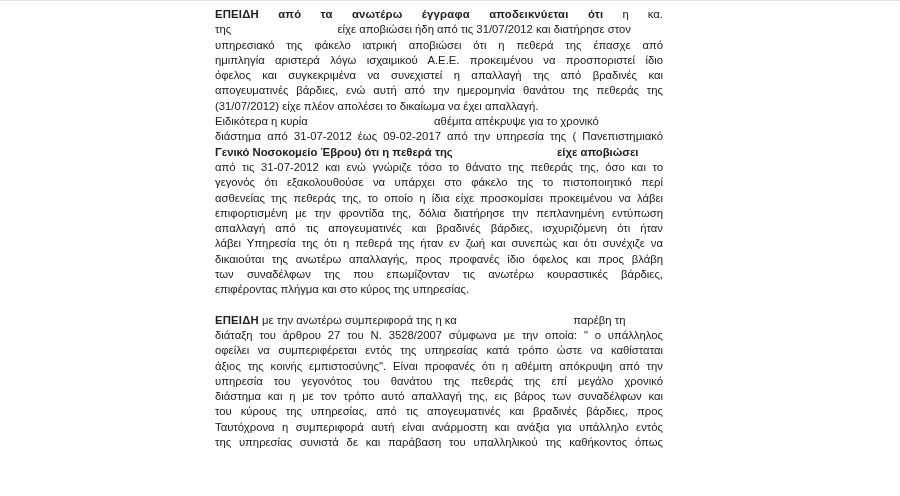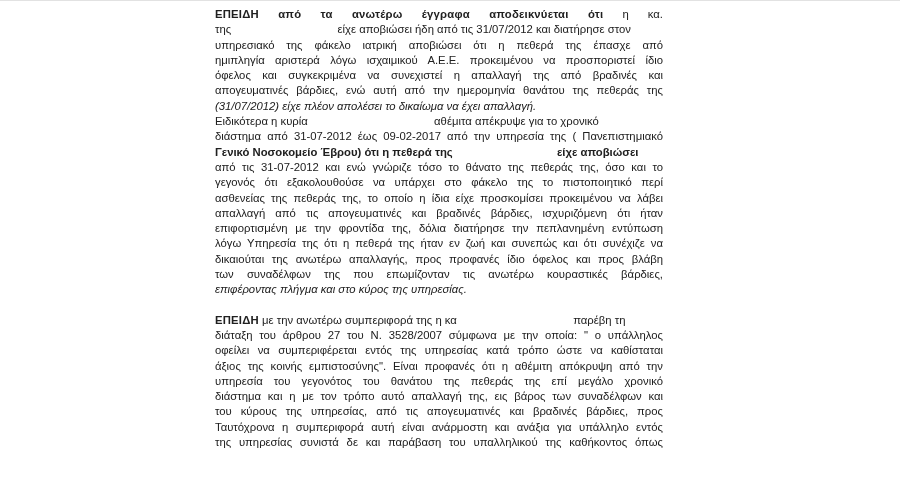--- a/index.html
+++ b/index.html
@@ -31,21 +31,21 @@
   }
   .para { margin: 0; }
   .para + .gap { height: 15px; }
   .line {
     display: block;
     white-space: nowrap;
     overflow: hidden;
     text-align: justify;
     text-align-last: justify;
   }
-  .line.last { text-align-last: left; font-style: italic; }
+  .line.last { text-align-last: left; }
   .bold { font-weight: bold; letter-spacing: 0.2px; }
   .redact {
     display: inline-block;
     width: var(--w, 80px);
     height: 10px;
   }
 </style>
 </head>
 <body>
 
@@ -77,23 +77,23 @@
       </span>
       <span class="line">διάστημα από 31-07-2012 έως 09-02-2017 από την υπηρεσία της ( Πανεπιστημιακό</span>
       <span class="line" style="text-align-last:left;font-weight:bold;">
         <span>Γενικό Νοσοκομείο Έβρου) ότι η πεθερά της</span>
         <span class="redact" style="--w:98px"></span>
         <span>είχε αποβιώσει</span>
       </span>
       <span class="line">από τις 31-07-2012 και ενώ γνώριζε τόσο το θάνατο της πεθεράς της, όσο και το</span>
       <span class="line">γεγονός ότι εξακολουθούσε να υπάρχει στο φάκελο της το πιστοποιητικό περί</span>
       <span class="line">ασθενείας της πεθεράς της, το οποίο η ίδια είχε προσκομίσει προκειμένου να λάβει</span>
+      <span class="line">επιφορτισμένη με την φροντίδα της, δόλια διατήρησε την πεπλανημένη εντύπωση</span>
       <span class="line">απαλλαγή από τις απογευματινές και βραδινές βάρδιες, ισχυριζόμενη ότι ήταν</span>
-      <span class="line">επιφορτισμένη με την φροντίδα της, δόλια διατήρησε την πεπλανημένη εντύπωση</span>
-      <span class="line">λόγω Υπηρεσία της ότι η πεθερά της ήταν εν ζωή και συνεπώς και ότι συνέχιζε να</span>
+      <span class="line">λάβει Υπηρεσία της ότι η πεθερά της ήταν εν ζωή και συνεπώς και ότι συνέχιζε να</span>
       <span class="line">δικαιούται της ανωτέρω απαλλαγής, προς προφανές ίδιο όφελος και προς βλάβη</span>
       <span class="line">των συναδέλφων της που επωμίζονταν τις ανωτέρω κουραστικές βάρδιες,</span>
       <span class="line last">επιφέροντας πλήγμα και στο κύρος της υπηρεσίας.</span>
     </div>
 
     <div class="gap" style="height:15px"></div>
 
     <div class="para">
       <span class="line" style="text-align-last:left;">
         <span class="bold">ΕΠΕΙΔΗ</span>

